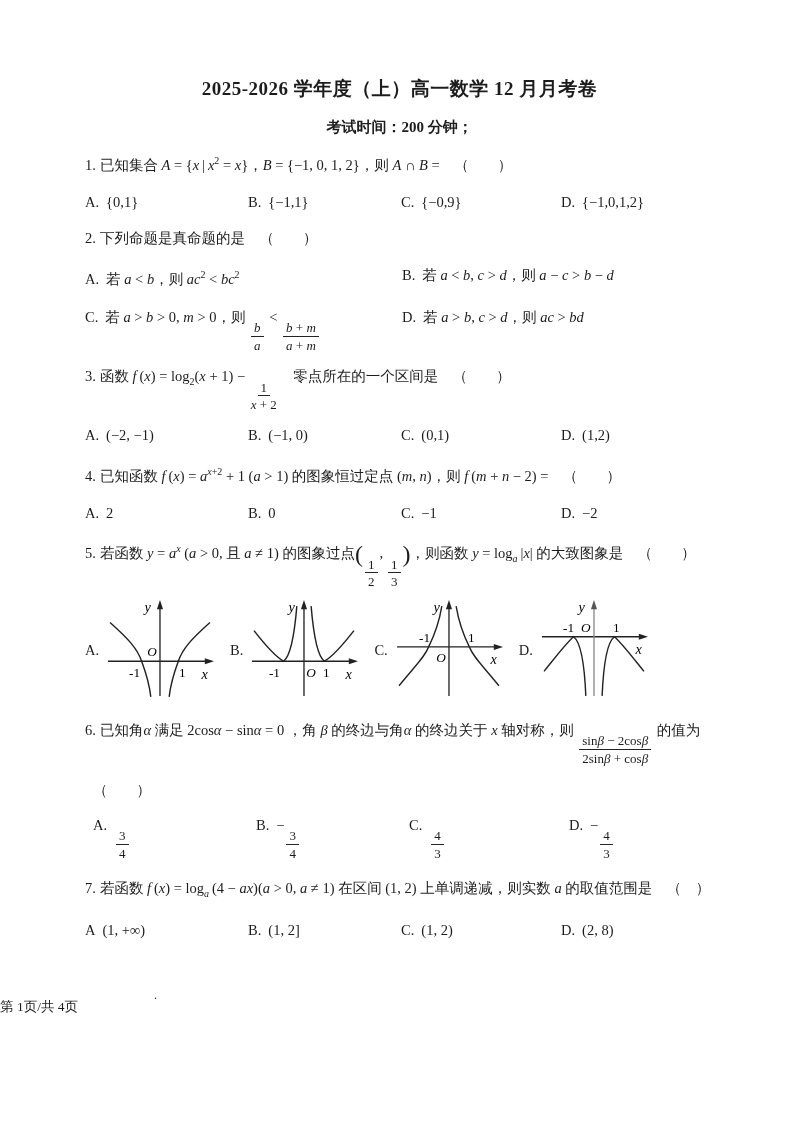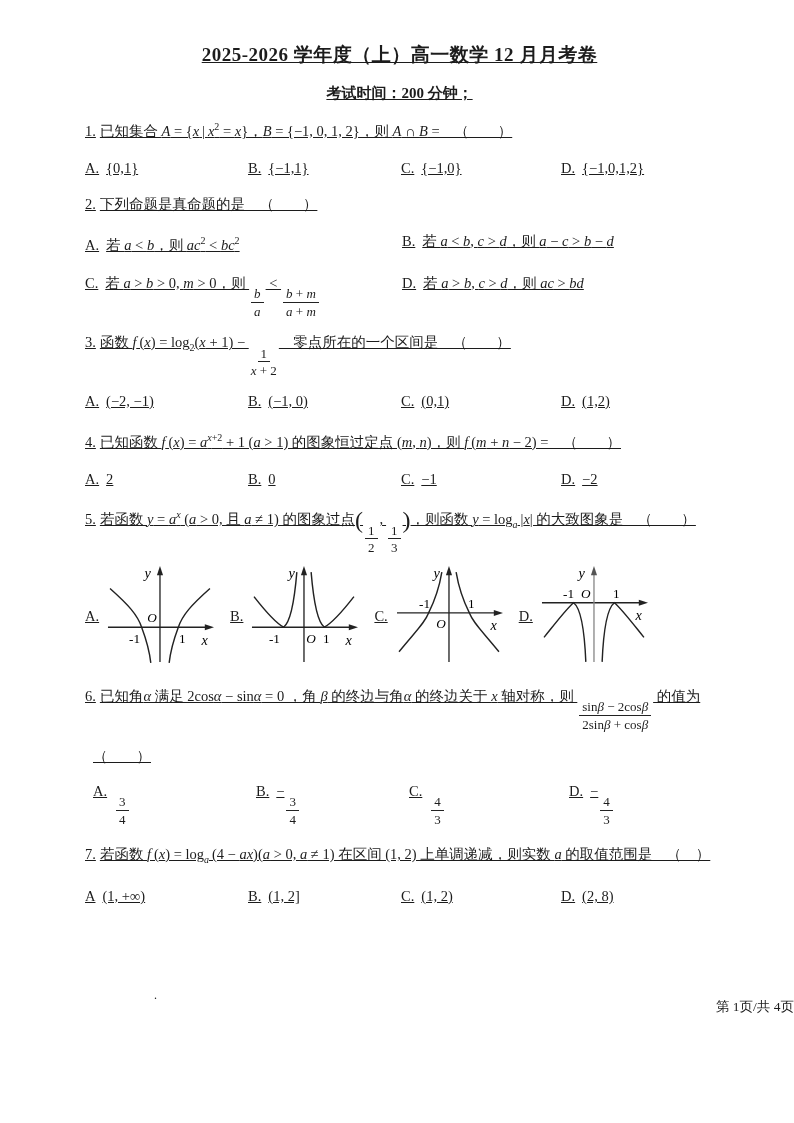--- a/index.html
+++ b/index.html
@@ -1,18 +1,18 @@
 <!DOCTYPE html>
 <html><head>
 <meta charset="utf-8">
 <style>
   html,body{margin:0;padding:0;background:#ffffff;}
   body{width:794px;height:1123px;position:relative;color:#1c1c1c;
        font-family:"Liberation Serif","DejaVu Serif",serif;font-size:14.5px;overflow:hidden;}
-  .content{padding:42px 80px 0 85px;text-decoration:underline;}
+  .content{padding:76px 80px 0 85px;}
   .title{text-align:center;font-size:19px;font-weight:bold;letter-spacing:.5px;}
   .subtitle{text-align:center;font-size:15px;font-weight:bold;margin-top:16px;}
   .section-header{font-size:15px;font-weight:bold;line-height:31px;margin-top:14px;text-align:justify;}
   .q{margin-top:9px;}
   .stem{line-height:29px;}
   .qnum{margin-right:4px;}
   .opts4{display:grid;grid-template-columns:163px 153px 160px auto;margin-top:9px;line-height:26px;}
   .opts2{display:grid;grid-template-columns:317px auto;margin-top:9px;line-height:26px;row-gap:12px;}
   .opt{white-space:nowrap;}
   .opt-label{margin-right:7px;}
@@ -23,37 +23,37 @@
         line-height:1.2;font-size:13px;margin:0 2px;}
   .frac .num{border-bottom:1px solid #222;padding:0 3px;}
   .frac .den{padding-top:1px;}
   .bp{font-size:24px;font-weight:200;vertical-align:-4px;line-height:0;}
   .graph-row{display:flex;align-items:center;margin-top:8px;gap:10px;}
   .graph-item{display:flex;align-items:center;gap:2px;}
   .graph-item .g-label{align-self:center;margin-right:1px;}
   svg text{font-family:"Liberation Serif","DejaVu Serif",serif;}
   svg .ital{font-style:italic;}
   .paren-line{margin-top:10px;line-height:26px;padding-left:8px;}
-  .footer{position:absolute;left:0;top:998px;width:100%;text-align:right;font-size:13.5px;}
+  .footer{position:absolute;left:0;top:998px;width:100%;text-align:left;font-size:13.5px;}
   .stray-dot{position:absolute;left:154px;top:988px;font-size:12px;}
 </style>
 </head>
 <body>
 
 <div class="content">
 
   <div class="title">2025-2026 学年度（上）高一数学 12 月月考卷</div>
   <div class="subtitle">考试时间：200 分钟；</div>
 
   <div class="q">
     <div class="stem"><span class="qnum">1.</span><span>已知集合 <span class="m">A</span> = {<span class="m">x</span> | <span class="m">x</span><sup>2</sup> = <span class="m">x</span>}，<span class="m">B</span> = {−1, 0, 1, 2}，则 <span class="m">A</span> ∩ <span class="m">B</span> =　（　　）</span></div>
     <div class="opts4">
       <div class="opt"><span class="opt-label">A.</span><span>{0,1}</span></div>
       <div class="opt"><span class="opt-label">B.</span><span>{−1,1}</span></div>
-      <div class="opt"><span class="opt-label">C.</span><span>{−1,0}</span></div>
+      <div class="opt"><span class="opt-label">C.</span><span>{−0,9}</span></div>
       <div class="opt"><span class="opt-label">D.</span><span>{−1,0,1,2}</span></div>
     </div>
   </div>
 
   <div class="q">
     <div class="stem"><span class="qnum">2.</span><span>下列命题是真命题的是　（　　）</span></div>
     <div class="opts2">
       <div class="opt"><span class="opt-label">A.</span><span>若 <span class="m">a</span> &lt; <span class="m">b</span>，则 <span class="m">ac</span><sup>2</sup> &lt; <span class="m">bc</span><sup>2</sup></span></div>
       <div class="opt"><span class="opt-label">B.</span><span>若 <span class="m">a</span> &lt; <span class="m">b</span>, <span class="m">c</span> &gt; <span class="m">d</span>，则 <span class="m">a</span> − <span class="m">c</span> &gt; <span class="m">b</span> − <span class="m">d</span></span></div>
       <div class="opt"><span class="opt-label">C.</span><span>若 <span class="m">a</span> &gt; <span class="m">b</span> &gt; 0, <span class="m">m</span> &gt; 0，则 <span class="frac">

